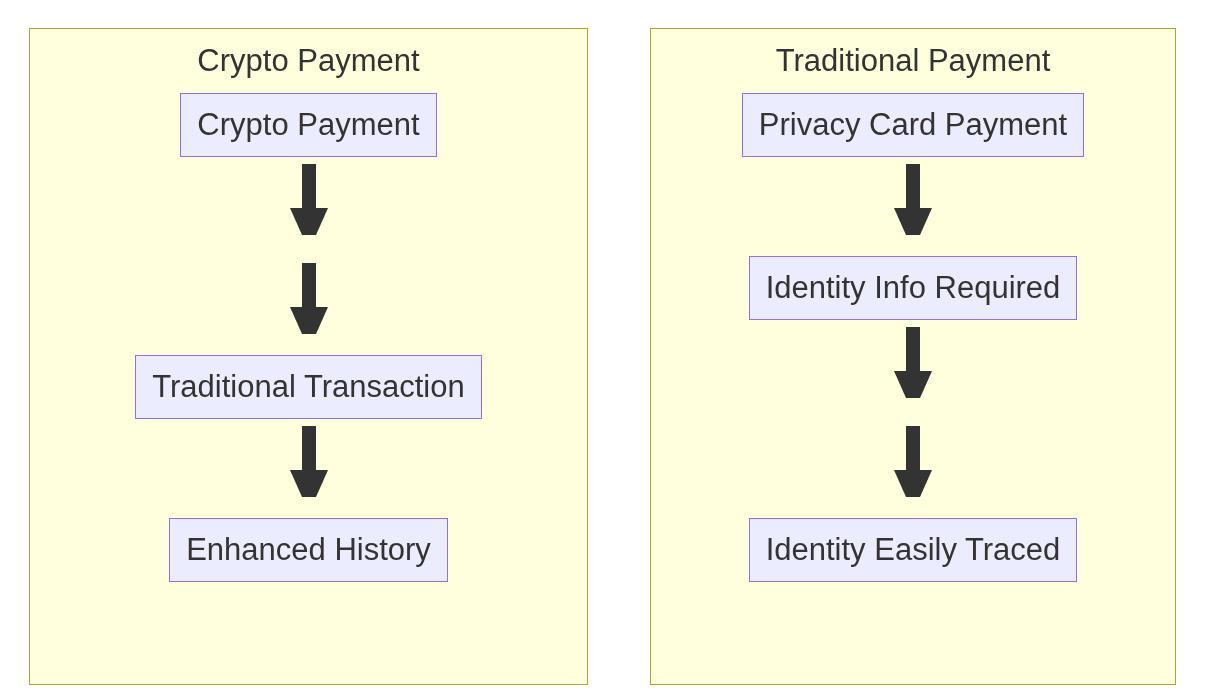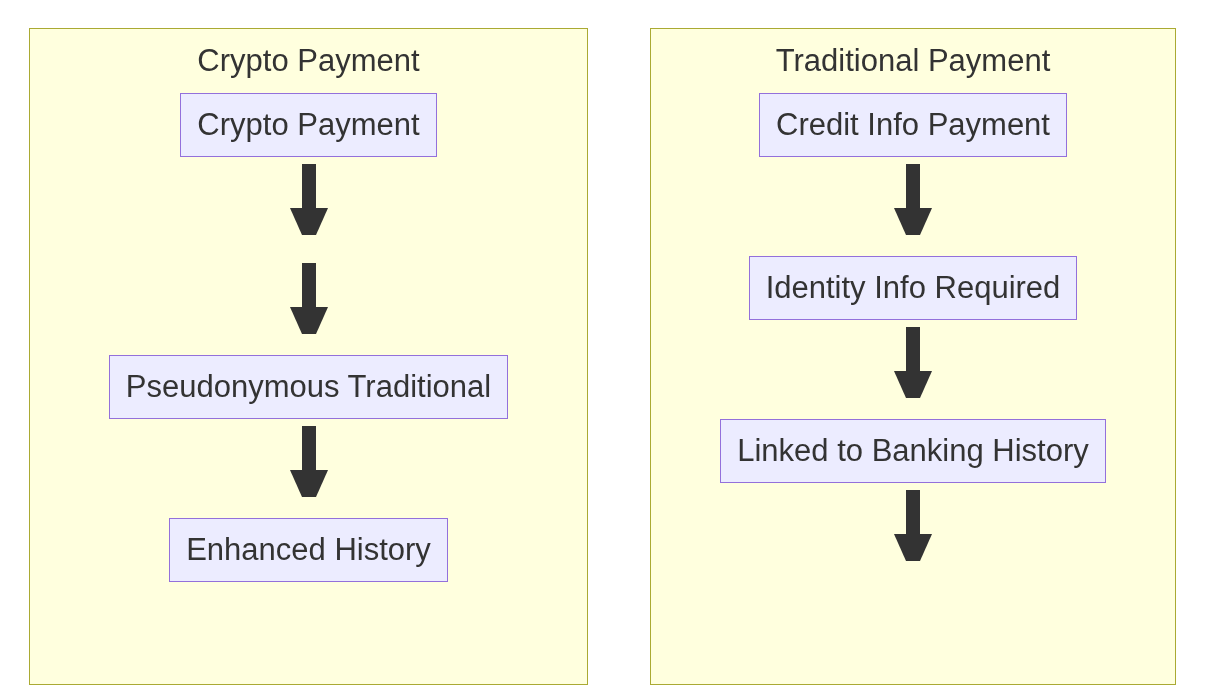--- a/index.html
+++ b/index.html
@@ -78,43 +78,43 @@
     <div class="flow">
       <div class="node">Crypto Payment</div>
       <div class="arrow">
         <div class="arrow-line"></div>
         <div class="arrow-head"></div>
       </div>
       <div class="arrow">
         <div class="arrow-line"></div>
         <div class="arrow-head"></div>
       </div>
-      <div class="node">Pseudonymous Traditional</div>
+      <div class="node">Traditional Transaction</div>
       <div class="arrow">
         <div class="arrow-line"></div>
         <div class="arrow-head"></div>
       </div>
       <div class="node">Enhanced History</div>
     </div>
   </section>
 
   <section class="cluster cluster-right">
     <div class="cluster-title">Traditional Payment</div>
     <div class="flow">
-      <div class="node">Credit Info Payment</div>
+      <div class="node">Privacy Card Payment</div>
       <div class="arrow">
         <div class="arrow-line"></div>
         <div class="arrow-head"></div>
       </div>
       <div class="node">Identity Info Required</div>
       <div class="arrow">
         <div class="arrow-line"></div>
         <div class="arrow-head"></div>
       </div>
-      <div class="node">Linked to Banking History</div>
       <div class="arrow">
         <div class="arrow-line"></div>
         <div class="arrow-head"></div>
       </div>
+      <div class="node">Identity Easily Traced</div>
     </div>
   </section>
 
 </div>
 
 </body></html>

